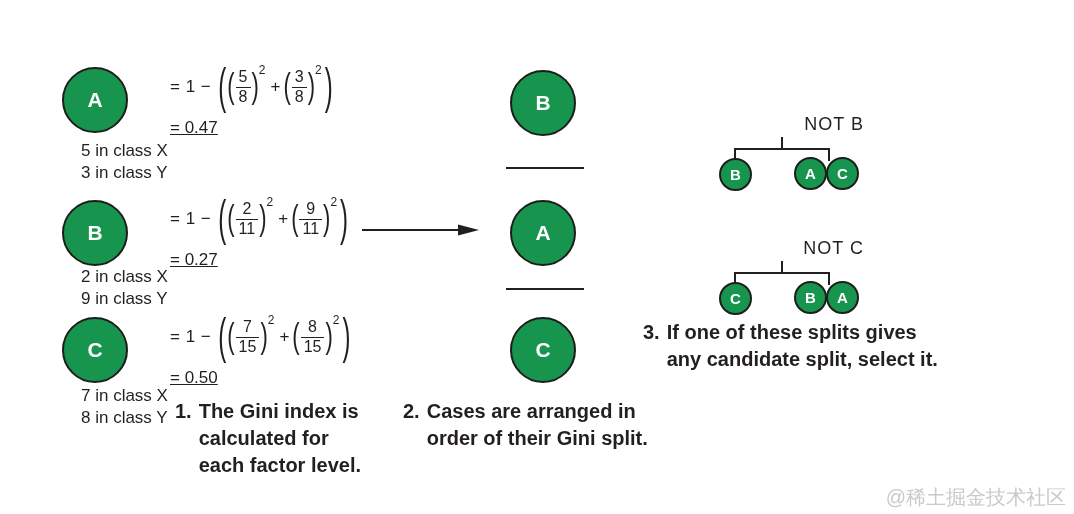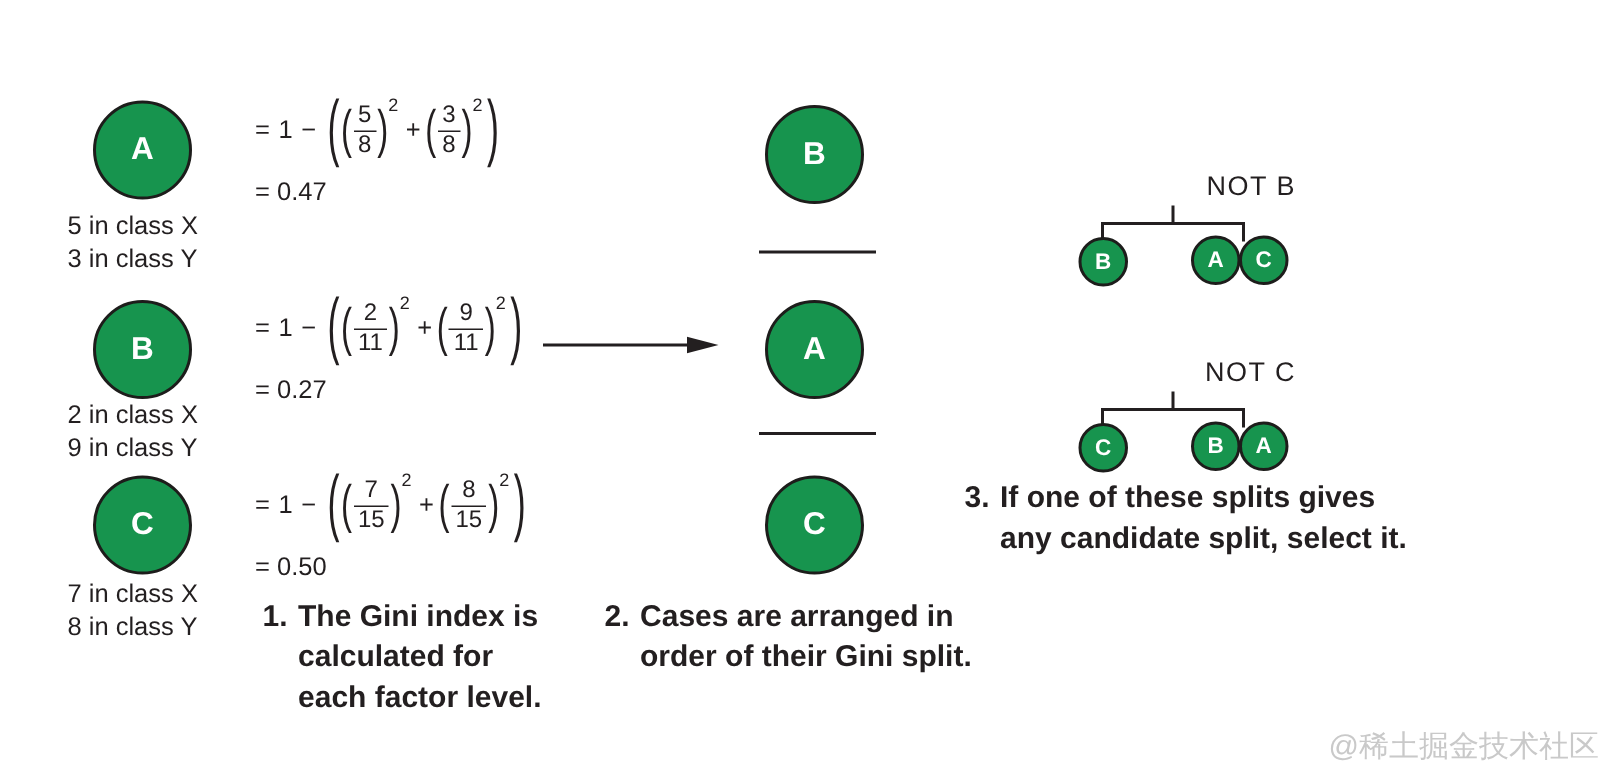--- a/index.html
+++ b/index.html
@@ -36,20 +36,21 @@
     color: #ffffff; font-size: 15px; font-weight: bold;
   }
 
   
   .class-label {
     position: absolute;
     font-size: 17px;
     line-height: 22px;
     color: var(--text, #231f20);
     white-space: nowrap;
+    margin-left: 36px;
   }
 
   
   .formula { position: absolute; color: var(--text, #231f20); }
   .expr {
     display: flex;
     align-items: center;
     height: 54px;
     font-size: 17px;
     white-space: nowrap;
@@ -59,21 +60,21 @@
   .paren.big { font-size: 24px; transform: scaleY(2.05); margin: 0 1px; }
   .paren.med { font-size: 22px; transform: scaleY(1.6); }
   .frac {
     display: inline-flex; flex-direction: column; align-items: center;
     font-size: 16px; line-height: 1.15; margin: 0 1px;
   }
   .frac .num { padding: 0 3px; }
   .frac .den { padding: 0 3px; border-top: 1.6px solid var(--text, #231f20); }
   .exp { font-size: 12px; align-self: flex-start; margin: 3px 2px 0 0; }
   .plus { margin: 0 3px; }
-  .result { font-size: 17px; margin-top: 4px; }
+  .result { font-size: 17px; margin-top: 4px; text-decoration: underline; }
 
   
   .divider {
     position: absolute;
     width: 78px; height: 0;
     border-top: 2px solid var(--text, #231f20);
   }
 
   
   .arrow-svg { position: absolute; }

